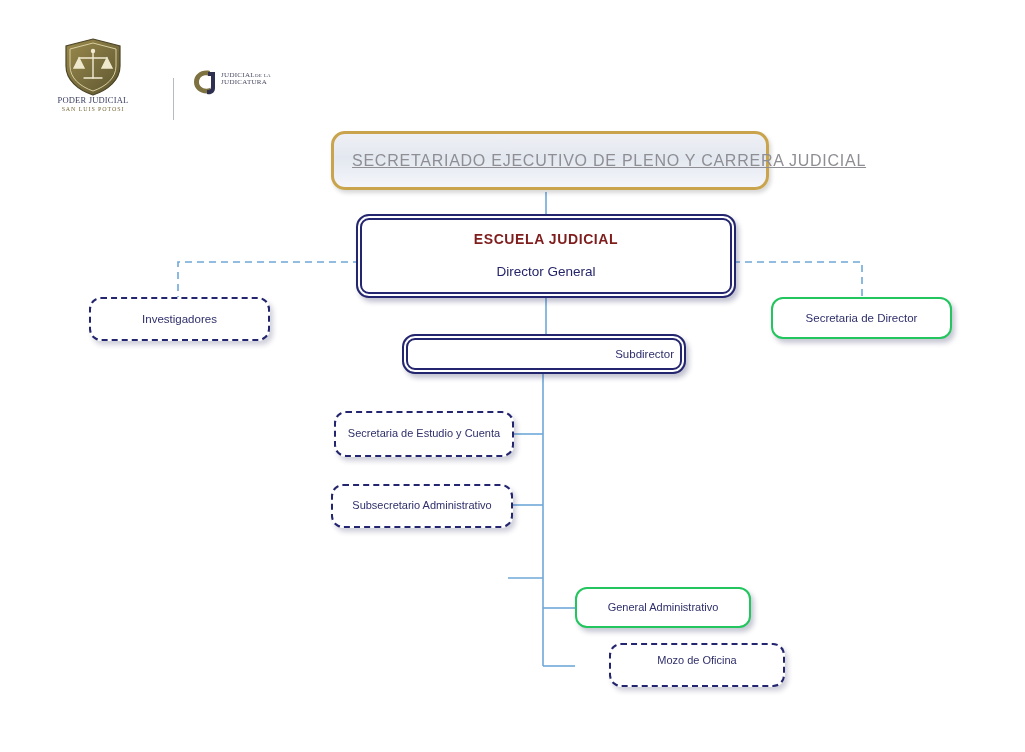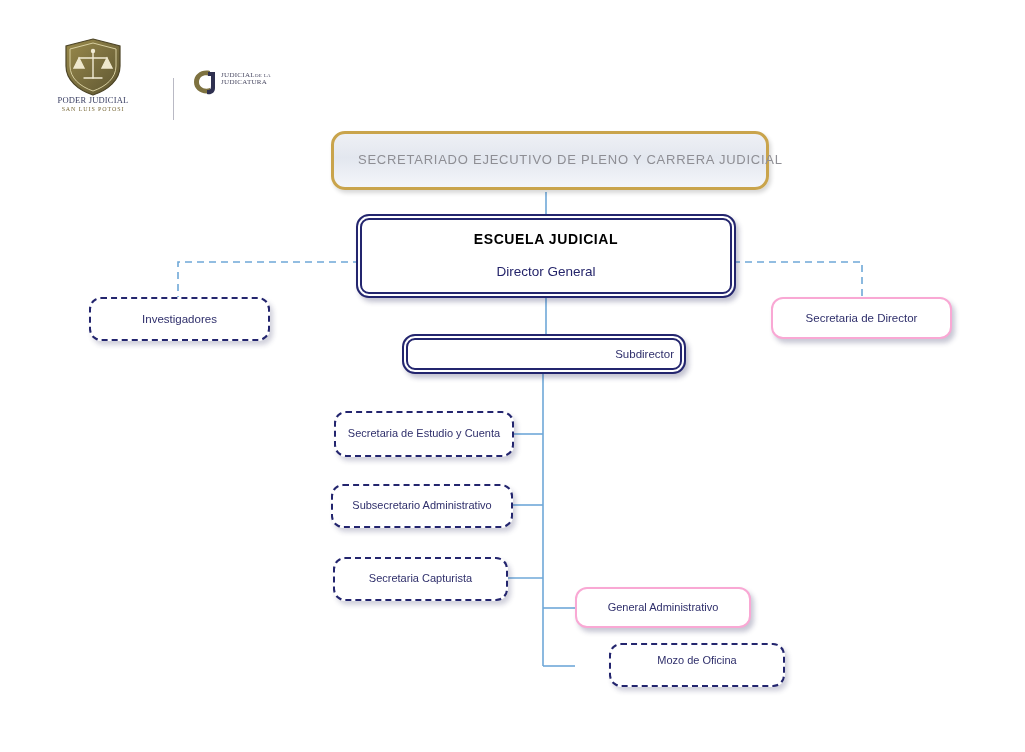--- a/index.html
+++ b/index.html
@@ -127,53 +127,54 @@
 
   
   .node-header {
     border: 3px solid #c9a44c;
     border-radius: 14px;
     background: linear-gradient(180deg, #eef0f5 0%, #e3e7ef 45%, #f4f6fa 100%);
     box-shadow: 2px 3px 4px rgba(0,0,0,0.16);
     justify-content: flex-start;
   }
   .node-header .label {
-    padding-left: 24px;
-    font-size: 13px;
+    padding-left: 18px;
+    font-size: 16px;
     letter-spacing: 0.75px;
     color: #8e8e94;
     white-space: nowrap;
+    text-decoration: underline;
   }
 
   
   .node-double {
     border: 2px solid #23256e;
     box-shadow: 0 0 0 2px #ffffff inset,
                 0 0 0 4px #23256e inset,
                 3px 4px 5px rgba(40,40,90,0.28);
     border-radius: 13px;
   }
 
   
   .node-solid {
-    border: 2px solid #f9a8d4;
+    border: 2px solid #22c55e;
     box-shadow: 3px 4px 5px rgba(40,40,90,0.26);
   }
 
   
   .node-dashed {
     border: 2px dashed #23256e;
     box-shadow: 3px 4px 5px rgba(40,40,90,0.22);
   }
 
   .title-main {
     font-size: 14px;
     font-weight: bold;
     letter-spacing: 0.6px;
-    color: #000000;
+    color: #7f1d1d;
   }
   .title-sub {
     font-size: 13.5px;
     font-weight: normal;
     color: #24246a;
     margin-top: 16px;
   }
   .node-escuela { flex-direction: column; }
 
   .txt-13 { font-size: 11.5px; }
@@ -274,23 +275,20 @@
   </div>
 
   <div class="node node-dashed txt-12" style="left:334px; top:411px; width:180px; height:46px;">
     <span class="label">Secretaria de Estudio y Cuenta</span>
   </div>
 
   <div class="node node-dashed txt-12" style="left:331px; top:484px; width:182px; height:44px;">
     <span class="label">Subsecretario Administrativo</span>
   </div>
 
-  <div class="node node-dashed txt-12" style="left:333px; top:557px; width:175px; height:44px;">
-    <span class="label">Secretaria Capturista</span>
-  </div>
 
   <div class="node node-solid txt-12" style="left:575px; top:587px; width:176px; height:41px;">
     <span class="label">General Administrativo</span>
   </div>
 
   <div class="node node-dashed txt-12 align-top" style="left:609px; top:643px; width:176px; height:44px;">
     <span class="label">Mozo de Oficina</span>
   </div>
 
 </div>

